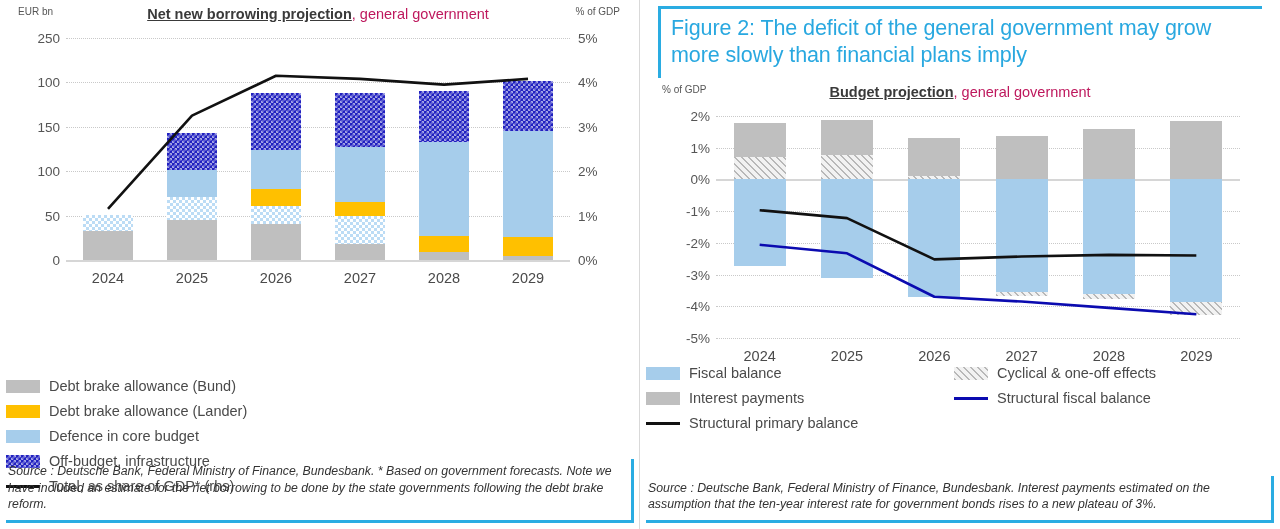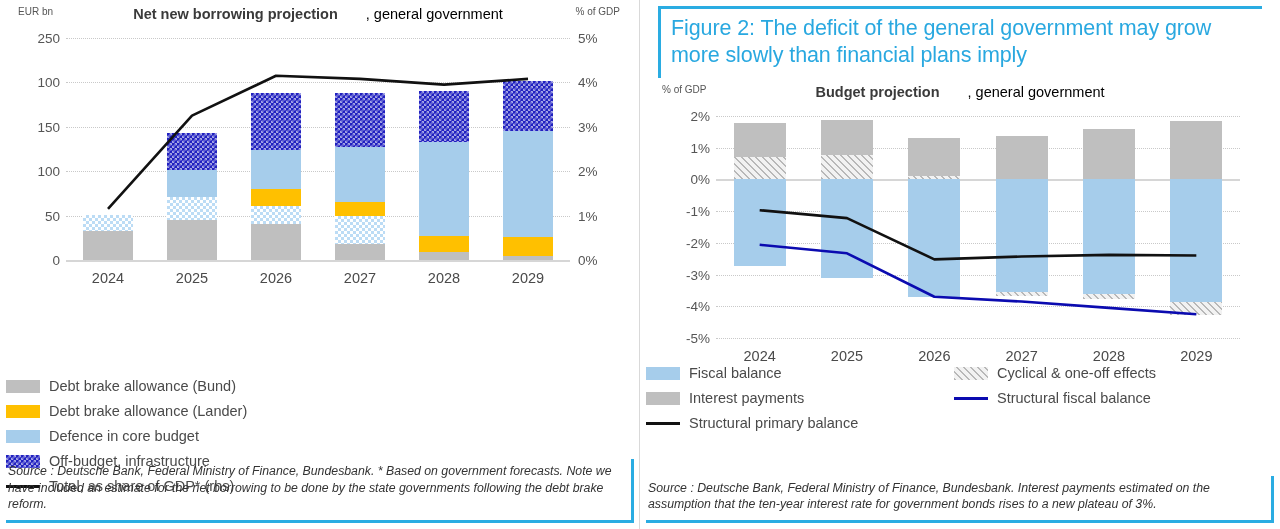--- a/index.html
+++ b/index.html
@@ -35,22 +35,22 @@
   .chart-area { position:relative; margin:6px 6px 0 6px; height:300px; }
   .axis-unit-left, .axis-unit-right {
     position:absolute; top:0; font-size:10px; color:#555; white-space:nowrap;
   }
   .axis-unit-left { left:4px; }
   .axis-unit-right { right:2px; }
   .chart-head {
     position:absolute; top:0; left:0; right:0; text-align:center;
     font-size:14.5px; color:#3a3a3a;
   }
-  .chart-head b { font-weight:700; }
-  .chart-head span { font-weight:400; color:#000000;padding-left:28px; }
+  .chart-head b { font-weight:700;text-decoration:underline; }
+  .chart-head span { font-weight:400; color:#be185d; }
 
   .plot { position:absolute; left:0; right:0; top:0; bottom:0; }
   .ytick {
     position:absolute; font-size:13.5px; color:#555; text-align:right;
     width:46px; transform:translateY(-50%);
   }
   .ytick.left { left:0px; }
   .ytick.right { left:auto; text-align:left; width:46px; }
   .gridline {
     position:absolute; height:0; border-top:1px dotted #c9c9c9;

